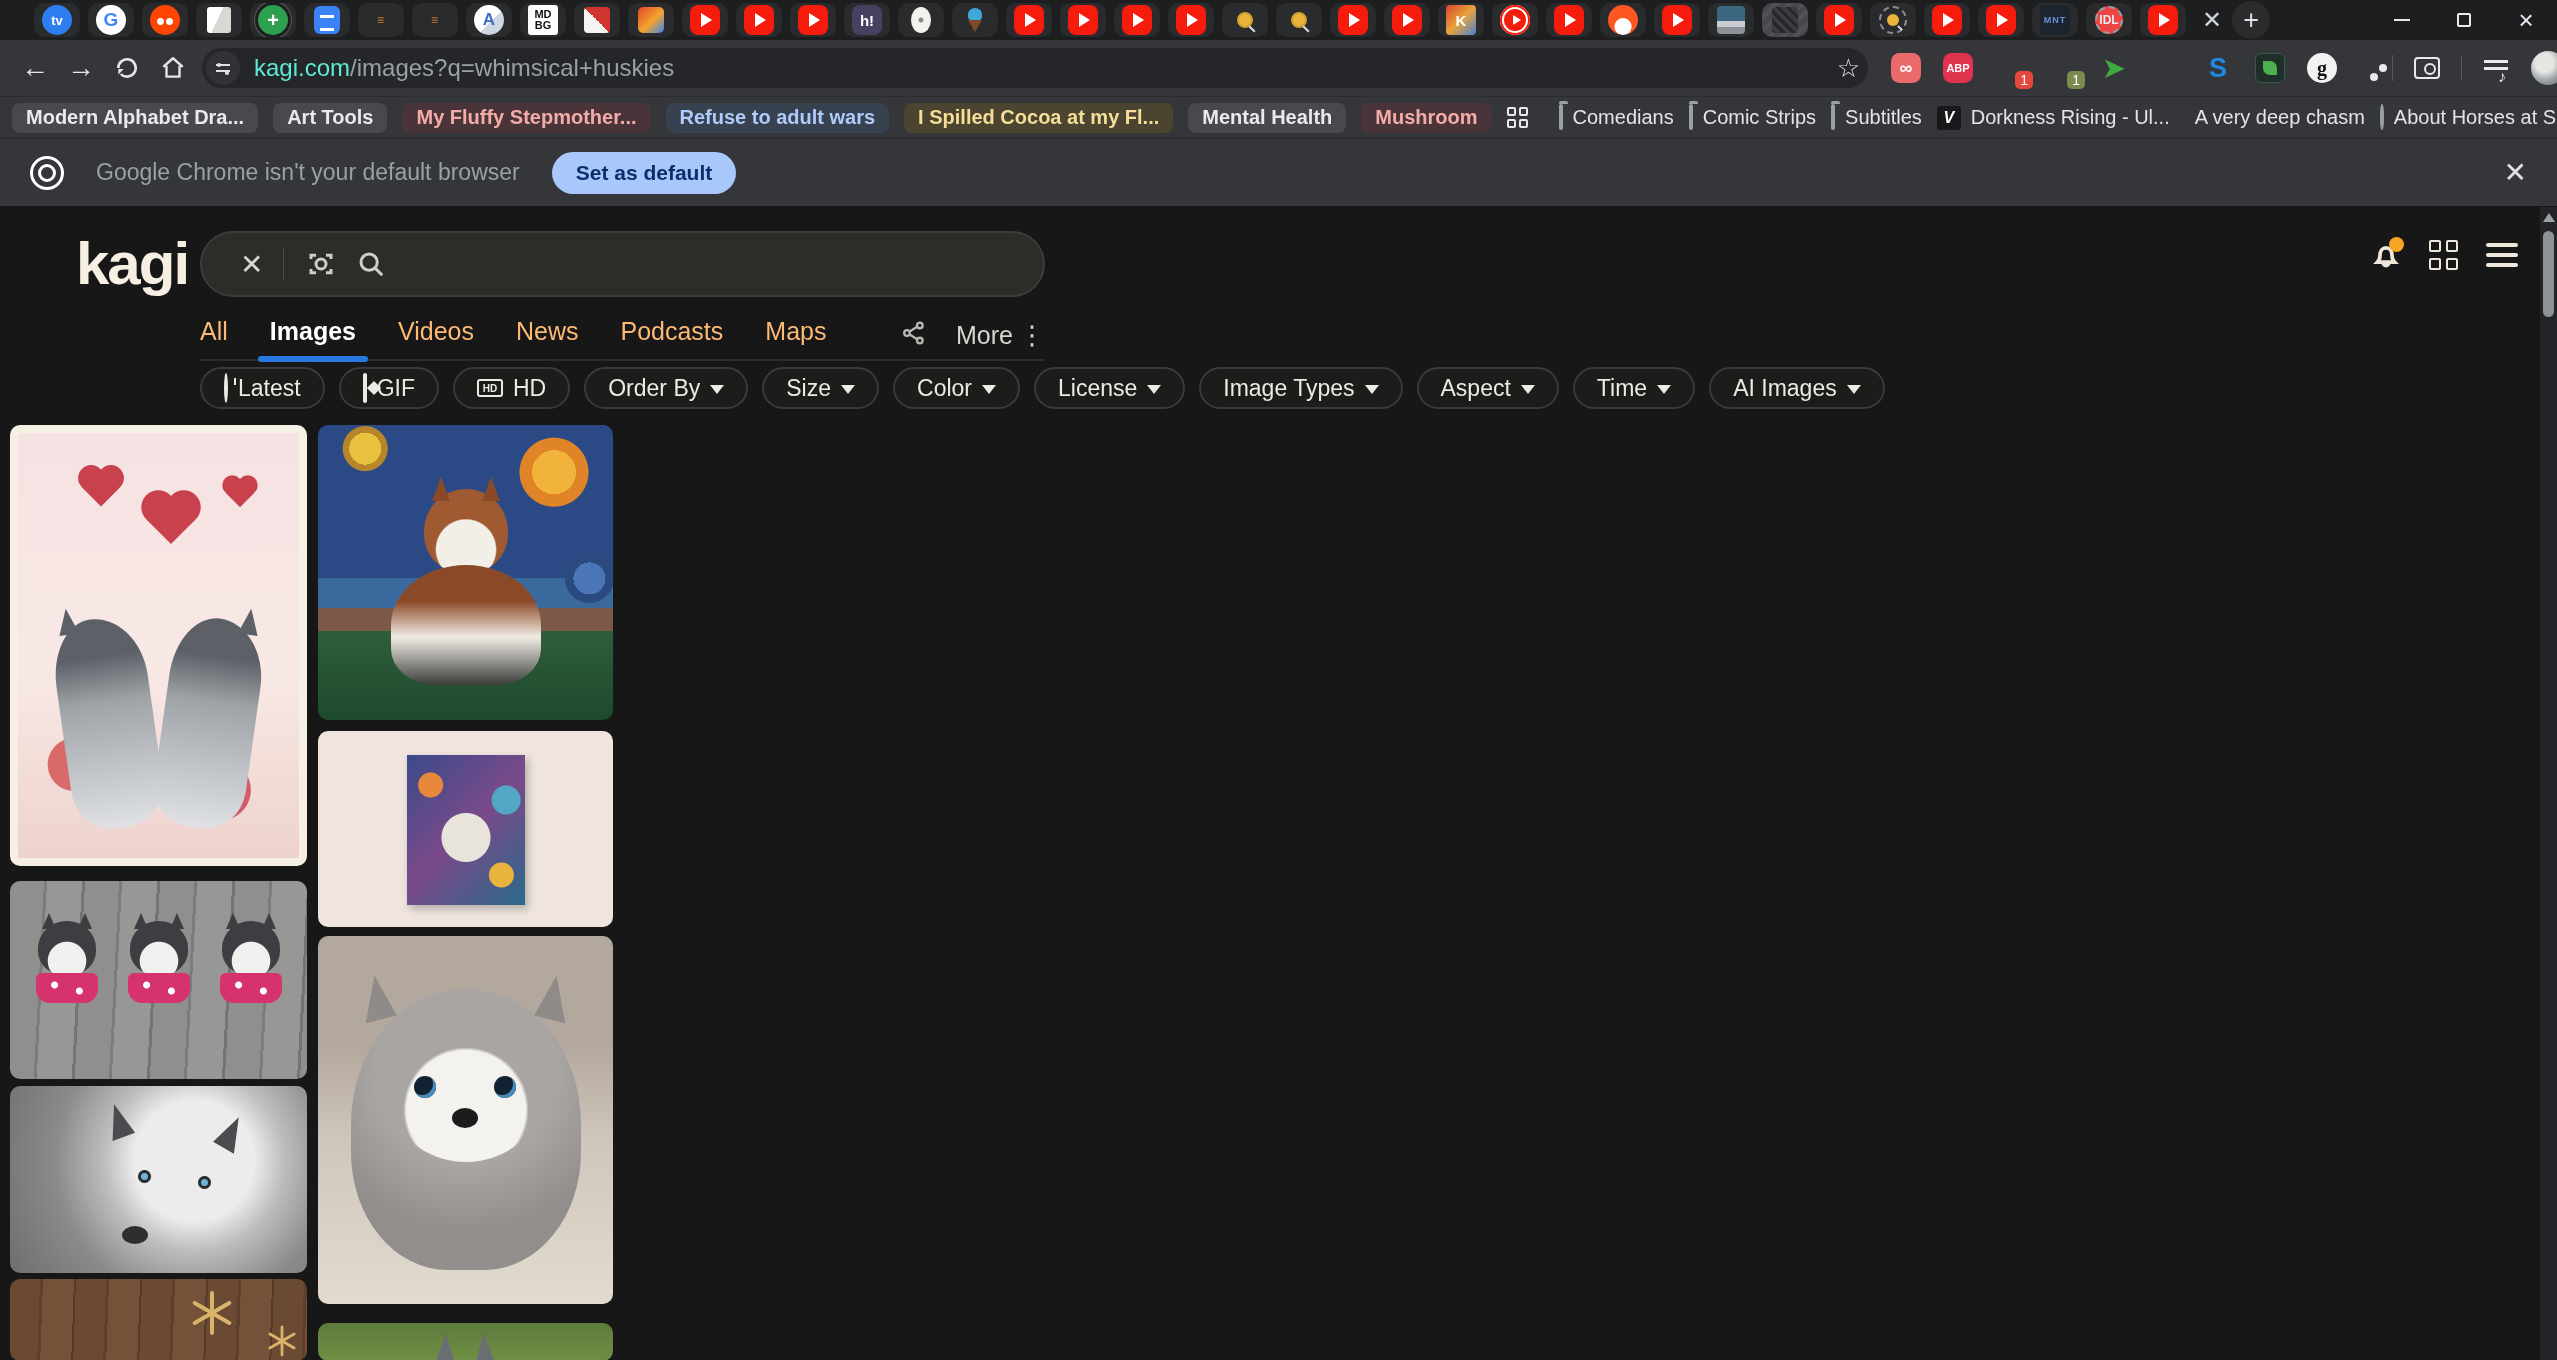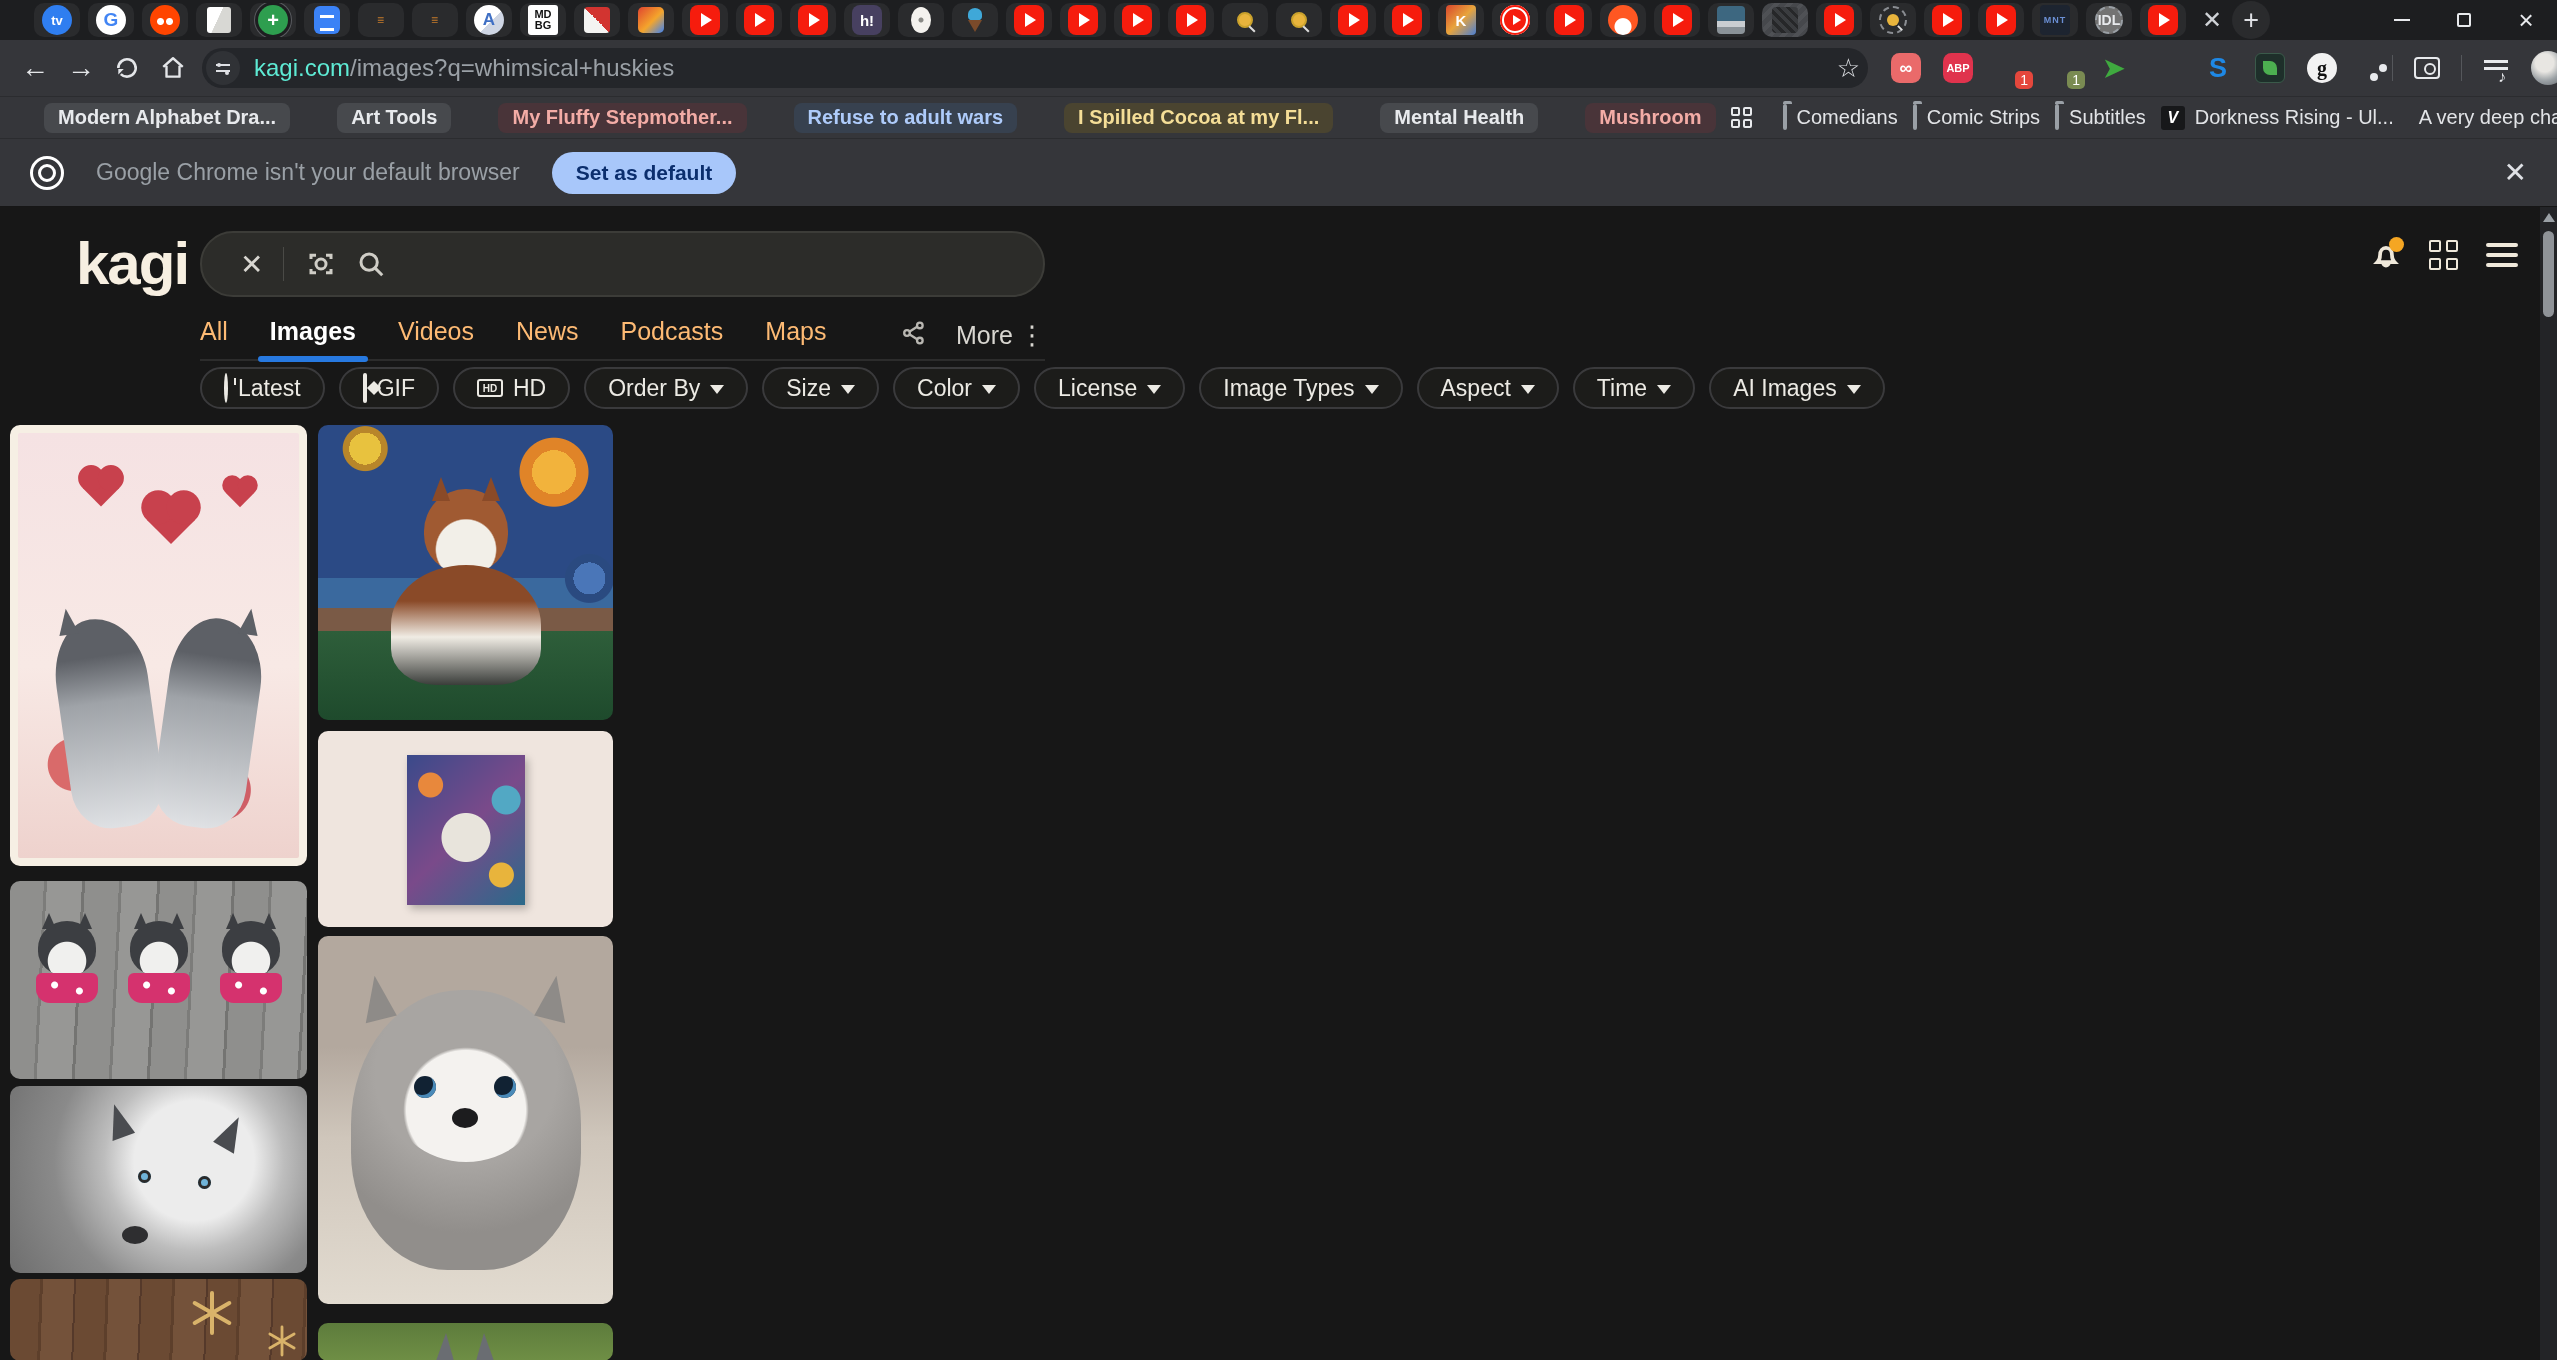--- a/index.html
+++ b/index.html
@@ -55,21 +55,21 @@
   .ytm { background:#f61c0d; border-radius:50%; box-shadow:inset 0 0 0 2px #f61c0d, inset 0 0 0 4px #ffffff; }
   .rav { background:#ff5722; border-radius:50%;
      background-image:radial-gradient(circle at 50% 72%, #fff 8px, transparent 9px); }
   .truck { width:28px; height:28px; border-radius:4px; background:linear-gradient(180deg,#3d6780 0 55%,#c9cdd1 55% 75%,#8a9298 75%); }
   .kagif { width:26px; height:26px; border-radius:4px; background:#3a3c3f;
      background-image:repeating-linear-gradient(45deg, rgba(0,0,0,.35) 0 3px, transparent 3px 7px); }
   .magd { border:2px dashed #8a8d92; border-radius:50%; width:28px; height:28px; }
   .lens3 { width:12px; height:12px; border-radius:50%; background:#e8b43c; position:relative; }
   .lens3::after { content:""; position:absolute; width:2px; height:6px; background:#ddd; bottom:-5px; right:-2px; transform:rotate(-45deg); }
   .mnt { background:#1d2430; color:#6b8fd4; font-size:9px; letter-spacing:1px; border-radius:4px; }
-  .idl { background:#737373; border:2px dashed #9aa0a6; color:#e8eaed; border-radius:50%; font-size:14px; width:28px; height:28px; }
+  .idl { background:#ef4444; border:2px dashed #9aa0a6; color:#e8eaed; border-radius:50%; font-size:12px; width:28px; height:28px; }
 
   
   .toolbar { height:56px; background:#35363a; display:flex; align-items:center; padding:0 12px; }
   .navbtn { width:46px; height:46px; border-radius:50%; display:flex; align-items:center; justify-content:center;
             color:#e4e6e9; font-size:28px; flex:none; }
   .omnibox { width:1666px; height:40px; border-radius:20px; background:#24262a; display:flex; align-items:center;
              margin-left:6px; padding:0 8px 0 4px; flex:none; }
   .tune { width:34px; height:34px; border-radius:50%; background:#303236; display:flex; align-items:center;
           justify-content:center; flex:none; position:relative; }
   .tune::before { content:""; width:14px; height:2px; background:#dfe1e5; box-shadow:0 6px 0 #dfe1e5; position:relative; top:-3px; }
@@ -101,21 +101,21 @@
   .sidesearch::after { content:""; position:absolute; width:8px; height:8px; border:2px solid #e8eaed; border-radius:50%; right:2px; bottom:2px; }
   .playlist { width:24px; height:3px; background:#e8eaed; box-shadow:0 7px 0 #e8eaed, 0 14px 0 -6px #e8eaed; position:relative; top:-7px; }
   .playlist::after { content:"♪"; position:absolute; color:#e8eaed; font-size:16px; left:14px; top:8px; }
   .avatar { width:34px; height:34px; border-radius:50%;
      background:radial-gradient(circle at 40% 35%, #e8e6e2 0 30%, #9aa0a4 60%, #5d6266); }
 
   
   .bmbar { height:42px; background:#35363a; border-top:1px solid #2b2c2f; display:flex; align-items:center;
            padding:0 12px; gap:15px; }
   .chip { height:30px; border-radius:8px; padding:0 14px; display:flex; align-items:center; font-size:20px;
-          font-weight:700; white-space:nowrap; flex:none;margin-left:32px; }
+          font-weight:700; white-space:nowrap; flex:none; }
   .chip.gray { background:#47494d; color:#e8eaed; }
   .chip.red { background:#493439; color:#f3aca6; }
   .chip.blue { background:#37414f; color:#aecbfa; }
   .chip.yellow { background:#4a4430; color:#f5de97; }
   .bm { display:flex; align-items:center; gap:10px; color:#e2e4e7; font-size:20px; white-space:nowrap; flex:none; }
   .folder { width:22px; height:15px; background:transparent; border:2px solid #9aa0a6; border-radius:2px; position:relative; margin-top:3px; }
   .folder::before { content:""; position:absolute; top:-5px; left:-2px; width:9px; height:3px; background:#9aa0a6; border-radius:2px 2px 0 0; }
   .grid4 { width:22px; height:22px; display:grid; grid-template-columns:9px 9px; gap:3px; }
   .grid4 span { width:9px; height:9px; border:2px solid #e8eaed; border-radius:2px; }
   .bmicon-v { width:24px; height:24px; background:#17181a; color:#fff; font-style:italic; font-weight:700; font-size:16px;

